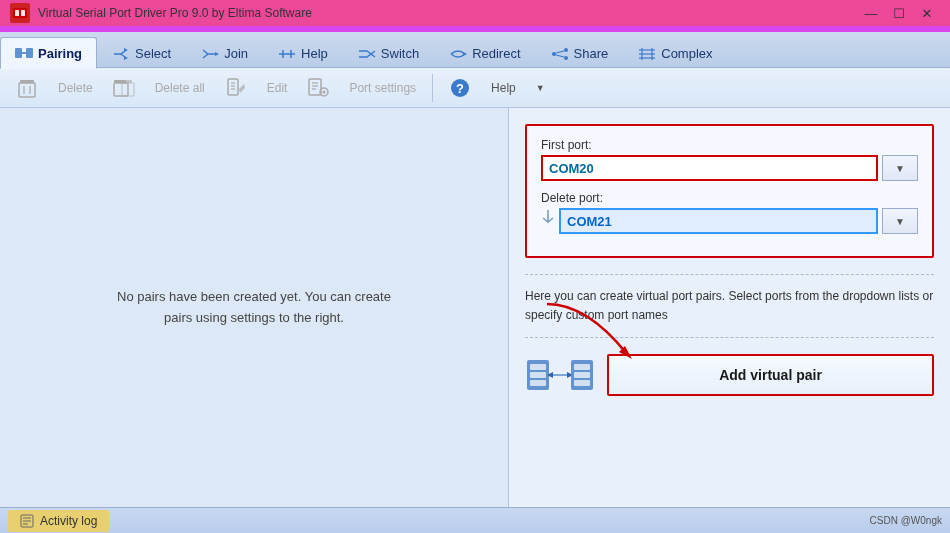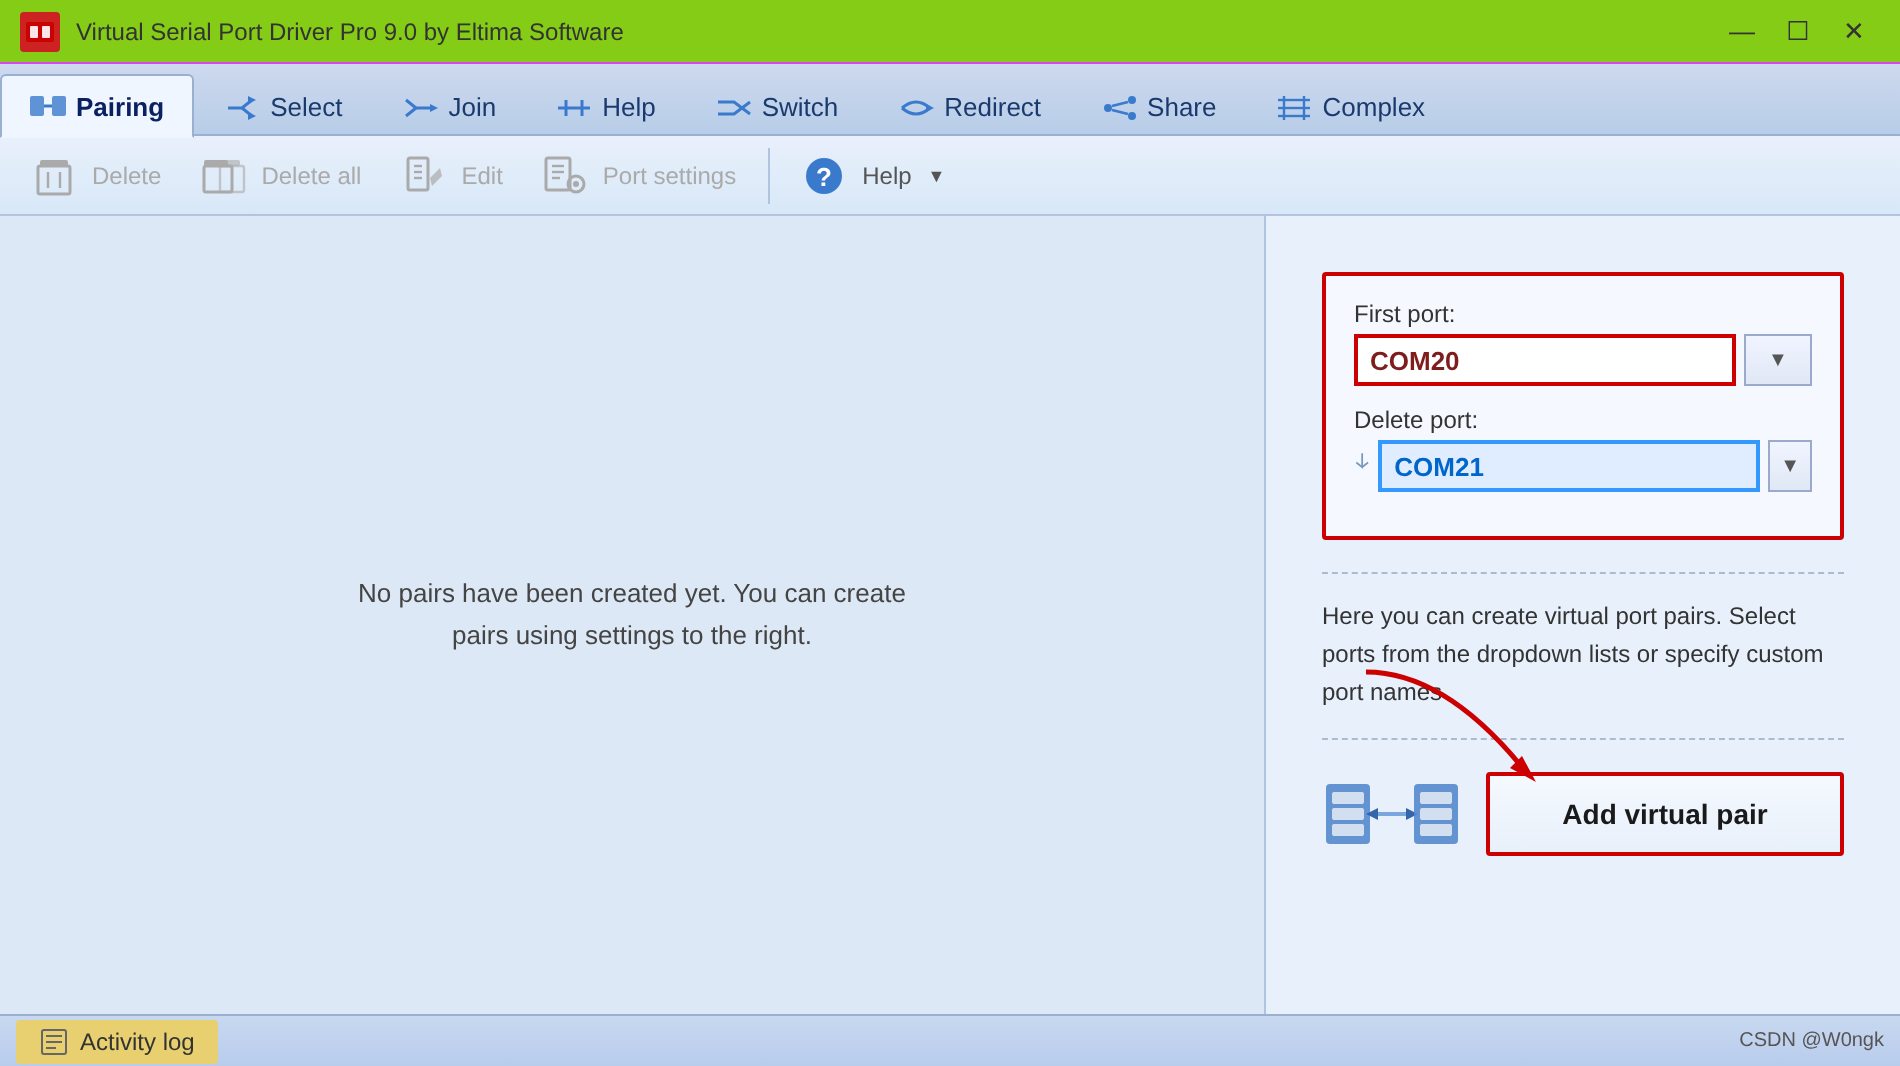--- a/index.html
+++ b/index.html
@@ -9,22 +9,22 @@
       font-family: 'Segoe UI', Arial, sans-serif;
       font-size: 13px;
       background: #d6e4f7;
       overflow: hidden;
       position: relative;
     }
 
     
     .titlebar {
       height: 32px;
-      background: #84cc16;
-      border-bottom: 1px solid #d946ef;
+      background: #ec4899;
+      border-bottom: 6px solid #d946ef;
       display: flex;
       align-items: center;
       padding: 0 10px;
       justify-content: space-between;
     }
     .titlebar-left {
       display: flex;
       align-items: center;
       gap: 8px;
       font-size: 12px;
@@ -96,21 +96,21 @@
       align-items: center;
       padding: 4px 8px;
       gap: 4px;
       background: linear-gradient(to bottom, #e8f0fb, #d8e8f8);
       border-bottom: 1px solid #b0c4e0;
       height: 40px;
     }
     .action-btn {
       display: flex;
       align-items: center;
-      gap: 8px;
+      gap: 20px;
       padding: 3px 8px;
       cursor: pointer;
       color: #555;
       font-size: 12px;
       border: none;
       background: transparent;
       border-radius: 3px;
     }
     .action-btn.disabled { color: #aaa; cursor: default; }
     .separator {
@@ -138,24 +138,24 @@
     .left-panel-text {
       text-align: center;
       color: #444;
       font-size: 13px;
       line-height: 1.6;
       max-width: 300px;
     }
 
     
     .right-panel {
-      width: 318px;
+      width: 442px;
       background: #e8f0fb;
       border-left: 1px solid #b0c4e0;
-      padding: 28px;
+      padding: 16px;
       position: relative;
     }
 
     
     .port-config-box {
       border: 2px solid #cc0000;
       background: #f5f9ff;
       padding: 12px 14px;
       margin-bottom: 16px;
       border-radius: 2px;
@@ -173,21 +173,21 @@
       align-items: center;
       gap: 4px;
     }
     .port-input {
       flex: 1;
       height: 26px;
       border: 2px solid #cc0000;
       padding: 2px 6px;
       font-size: 13px;
       background: white;
-      color: #7f1d1d;
+      color: #0369a1;
       font-weight: 600;
       outline: none;
     }
     .port-input.second {
       border-color: #3399ff;
       color: #0066cc;
     }
     .port-dropdown {
       width: 36px;
       height: 26px;

